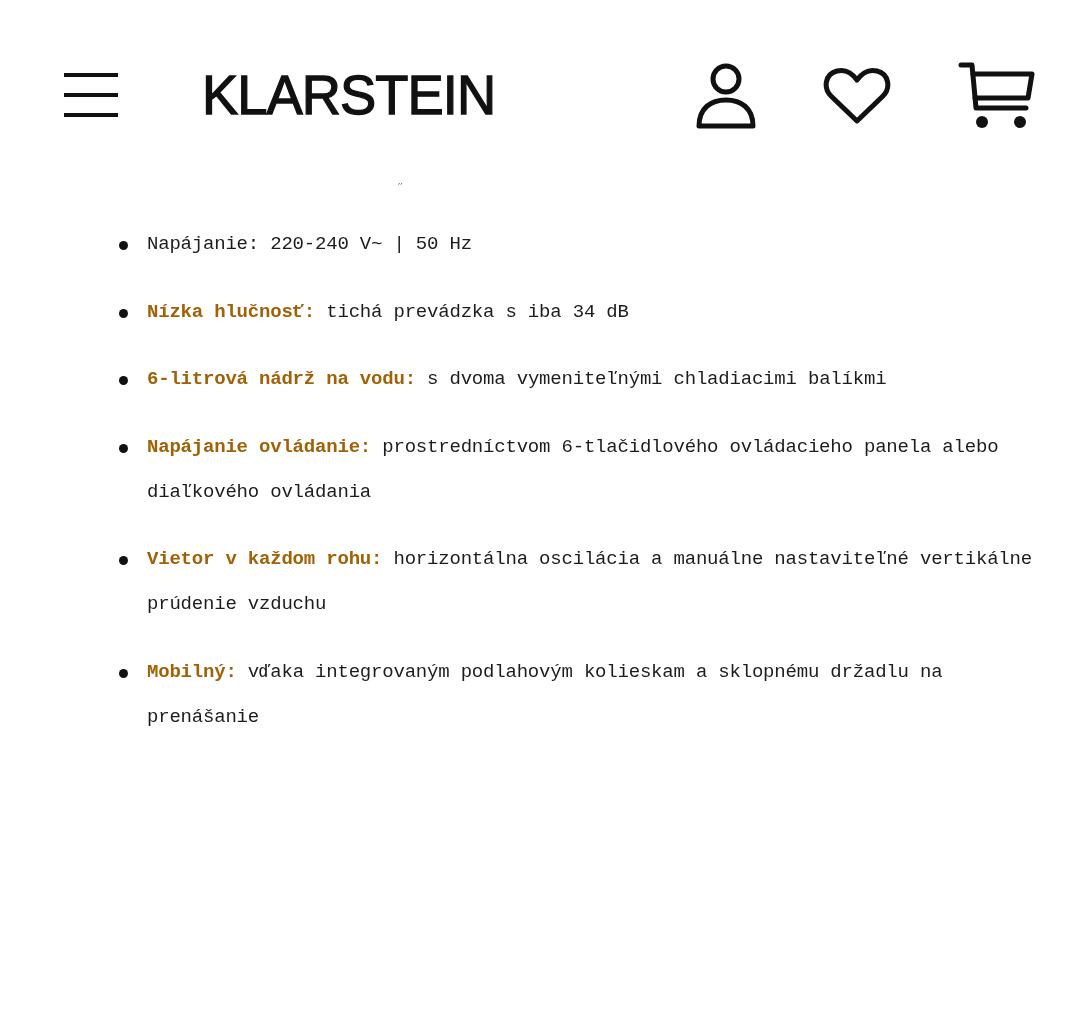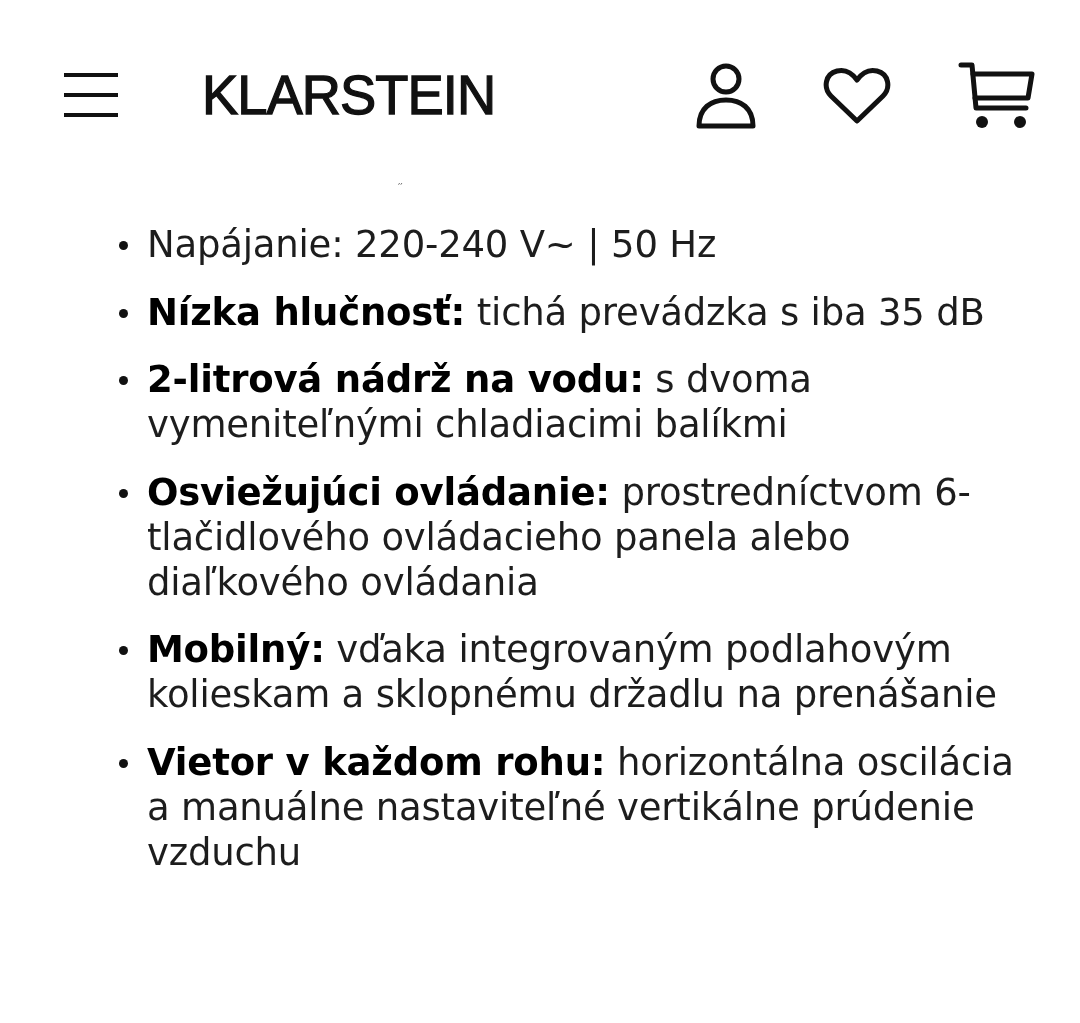--- a/index.html
+++ b/index.html
@@ -5,23 +5,23 @@
   html, body { margin:0; padding:0; background:#ffffff; }
   body { width:1080px; height:1023px; overflow:hidden; position:relative; font-family:"DejaVu Sans", sans-serif; color:#1a1a1a; }
   .header { position:absolute; left:0; top:0; width:1080px; height:190px; background:#fff;text-decoration:underline; }
   .hamburger { position:absolute; left:64px; top:73px; width:54px; height:44px; cursor:pointer; }
   .hamburger span { position:absolute; left:0; width:54px; height:4px; background:#111; }
   .logo { position:absolute; left:202px; top:62px; font-family:"Liberation Sans", sans-serif; font-size:56px; font-weight:400; letter-spacing:-1px; color:#111; transform:scaleX(0.97); transform-origin:left; -webkit-text-stroke:1.3px #111; }
   .icon { position:absolute; cursor:pointer; }
   .icon svg { display:block; }
   .artifact { position:absolute; left:398px; top:182px; font-size:10px; color:#555; }
   .list { position:absolute; left:116px; top:222px; width:920px; margin:0; padding:0; list-style:none; }
-  .list li { position:relative; padding-left:31px; font-size:37px; line-height:45px; margin-bottom:22.5px; color:#1d1d1d; letter-spacing:-0.2px; }
+  .list li { position:relative; padding-left:31px; font-size:19px; line-height:45px; margin-bottom:22.5px; color:#1d1d1d; letter-spacing:-0.2px;font-family:Liberation Mono, monospace; }
   .list li::before { content:""; position:absolute; left:3px; top:19px; width:9px; height:9px; border-radius:50%; background:#111; }
-  .list li b { font-weight:700; color:#000000; }
+  .list li b { font-weight:700; color:#a16207; }
 </style>
 </head>
 <body>
 
 <div class="header">
   <div class="hamburger">
     <span style="top:0"></span>
     <span style="top:20px"></span>
     <span style="top:40px"></span>
   </div>
@@ -45,18 +45,18 @@
       <circle cx="24" cy="62" r="6" fill="#111"></circle>
       <circle cx="62" cy="62" r="6" fill="#111"></circle>
     </svg>
   </div>
 </div>
 
 <div class="artifact">′′</div>
 
 <ul class="list">
   <li><b></b><span>Napájanie: 220-240 V~ | 50 Hz</span></li>
-  <li><b>Nízka hlučnosť:</b><span> tichá prevádzka s iba 35 dB</span></li>
-  <li><b>2-litrová nádrž na vodu:</b><span> s dvoma vymeniteľnými chladiacimi balíkmi</span></li>
-  <li><b>Osviežujúci ovládanie:</b><span> prostredníctvom 6-tlačidlového ovládacieho panela alebo diaľkového ovládania</span></li>
+  <li><b>Nízka hlučnosť:</b><span> tichá prevádzka s iba 34 dB</span></li>
+  <li><b>6-litrová nádrž na vodu:</b><span> s dvoma vymeniteľnými chladiacimi balíkmi</span></li>
+  <li><b>Napájanie ovládanie:</b><span> prostredníctvom 6-tlačidlového ovládacieho panela alebo diaľkového ovládania</span></li>
+  <li><b>Vietor v každom rohu:</b><span> horizontálna oscilácia a manuálne nastaviteľné vertikálne prúdenie vzduchu</span></li>
   <li><b>Mobilný:</b><span> vďaka integrovaným podlahovým kolieskam a sklopnému držadlu na prenášanie</span></li>
-  <li><b>Vietor v každom rohu:</b><span> horizontálna oscilácia a manuálne nastaviteľné vertikálne prúdenie vzduchu</span></li>
 </ul>
 
 </body></html>

